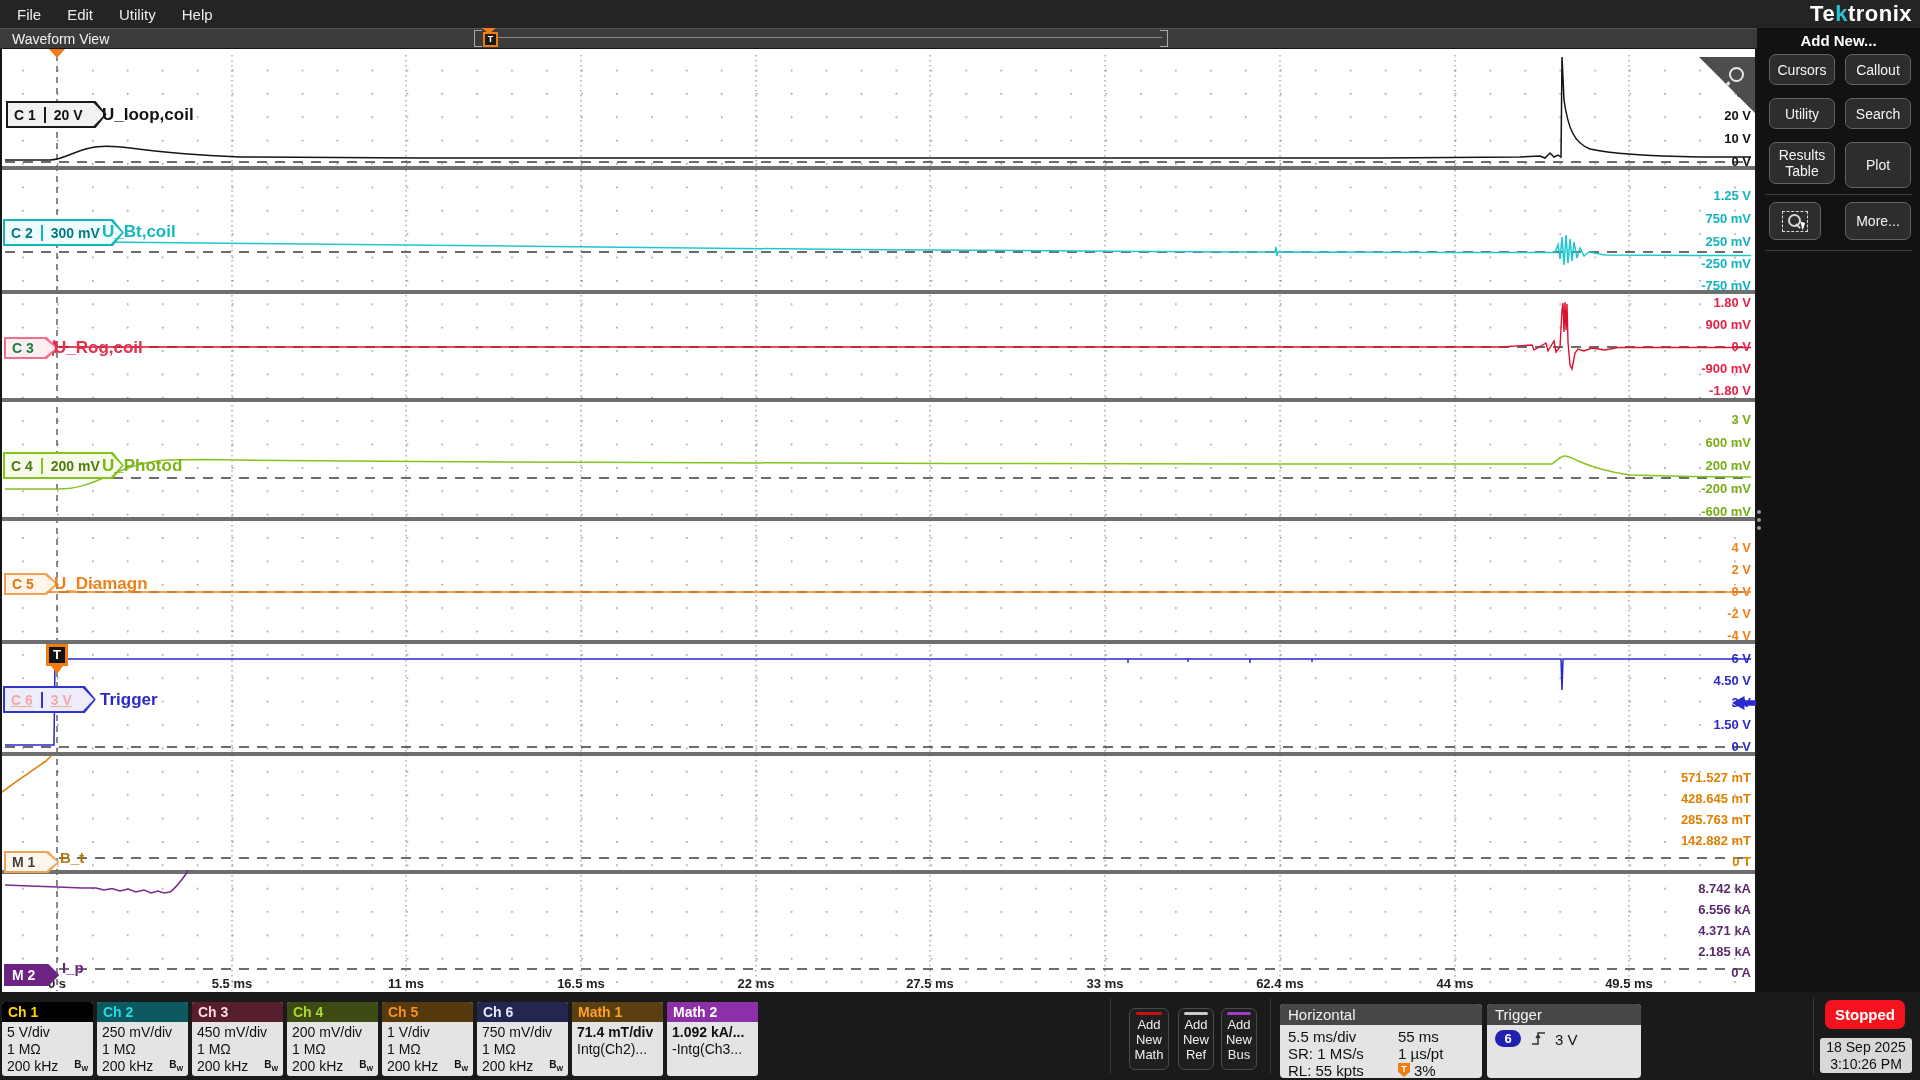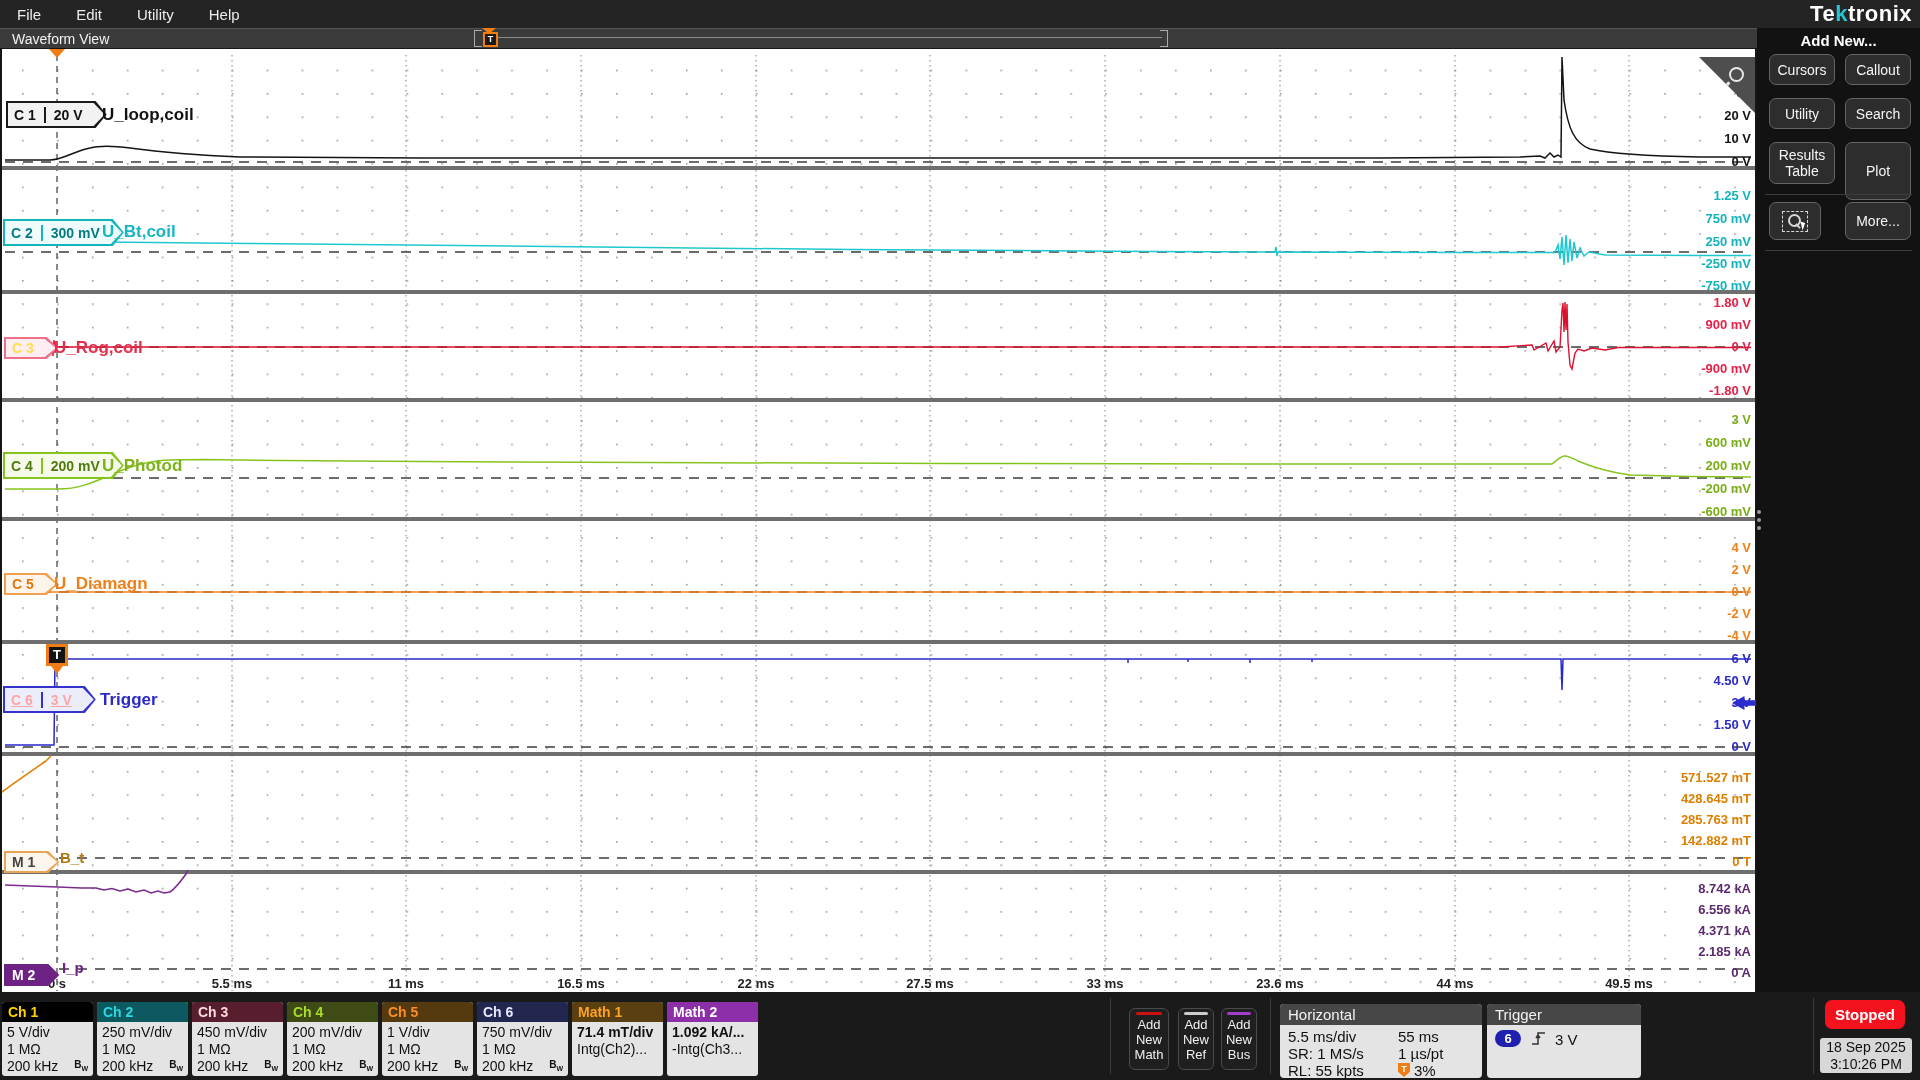--- a/index.html
+++ b/index.html
@@ -1,20 +1,20 @@
 <!DOCTYPE html>
 <html><head>
 <meta charset="utf-8">
 <style>
   html,body{margin:0;padding:0;background:#161616;}
   .app{position:relative;width:1920px;height:1080px;overflow:hidden;
        font-family:"Liberation Sans",sans-serif;background:#161616;}
   
   .menubar{position:absolute;left:0;top:0;width:1920px;height:28px;background:#242424;
-           display:flex;align-items:center;padding-left:17px;box-sizing:border-box;gap:35px;z-index:10;}
+           display:flex;align-items:center;padding-left:17px;box-sizing:border-box;gap:26px;z-index:10;}
   .menu-item{color:#ececec;font-size:15px;cursor:default;}
   .logo{position:absolute;right:8px;top:1px;font-size:22px;font-weight:bold;color:#fff;letter-spacing:.5px;}
   .logo .k{color:#29c3d6;}
   
   .wave-region{position:absolute;left:0;top:28px;width:1757px;height:964px;}
   .wave-title{position:absolute;left:0;top:0;width:1757px;height:20px;background:#3b3b3b;
               border-top:1px solid #555;color:#f2f2f2;font-size:14px;padding:2px 0 0 12px;box-sizing:border-box;z-index:4;}
   .grat-bg{position:absolute;left:2px;top:21px;width:1753px;height:943px;background:#ffffff;z-index:1;}
   svg.grat{position:absolute;left:0;top:-28px;width:1757px;height:1080px;z-index:3;pointer-events:none;}
   
@@ -178,21 +178,21 @@
       <div class="bg" style="background:#14b4bd;"></div>
         <div class="fg" style="background:#eefcfd;"></div>
       <div class="content" style="color:#067a82;">
           <span class="sec">C 2</span>
           <span class="sec" style="border-left:2px solid #14b4bd;">300 mV</span>
         </div>
     </div>
     <div class="badge" style="left:4px;top:309px;height:22px;">
       <div class="bg" style="background:#f0708a;"></div>
         <div class="fg" style="background:#fdeef1;"></div>
-      <div class="content" style="color:#fde047;">
+      <div class="content" style="color:#15803d;">
           <span class="sec">C 3</span>
         </div>
     </div>
     <div class="badge" style="left:3px;top:424px;height:27px;">
       <div class="bg" style="background:#85c41e;"></div>
         <div class="fg" style="background:#f5fbe8;"></div>
       <div class="content" style="color:#4f7a0e;">
           <span class="sec">C 4</span>
           <span class="sec" style="border-left:2px solid #85c41e;">200 mV</span>
         </div>
@@ -283,21 +283,21 @@
     <div class="axis-label lm2" style="top:916px;">2.185 kA</div>
     <div class="axis-label lm2" style="top:937px;">0 A</div>
 
     <div class="time-label" style="left:22px;top:948px;">0 s</div>
     <div class="time-label" style="left:197px;top:948px;">5.5 ms</div>
     <div class="time-label" style="left:371px;top:948px;">11 ms</div>
     <div class="time-label" style="left:546px;top:948px;">16.5 ms</div>
     <div class="time-label" style="left:721px;top:948px;">22 ms</div>
     <div class="time-label" style="left:895px;top:948px;">27.5 ms</div>
     <div class="time-label" style="left:1070px;top:948px;">33 ms</div>
-    <div class="time-label" style="left:1245px;top:948px;">23.6 ms</div>
+    <div class="time-label" style="left:1245px;top:948px;">62.4 ms</div>
     <div class="time-label" style="left:1420px;top:948px;">44 ms</div>
     <div class="time-label" style="left:1594px;top:948px;">49.5 ms</div>
 
     <div class="zoom-corner">
       <span class="lens"></span>
       <span class="handle"></span>
     </div>
   </div>
 
   <div class="handle-dots">
@@ -306,21 +306,21 @@
       <i></i>
     </div>
 
   <div class="right-panel">
     <div class="rp-header">Add New...</div>
     <div class="rp-btn" style="left:12px;top:26px;height:31px;">Cursors</div>
     <div class="rp-btn" style="left:88px;top:26px;height:31px;">Callout</div>
     <div class="rp-btn" style="left:12px;top:70px;height:31px;">Utility</div>
     <div class="rp-btn" style="left:88px;top:70px;height:31px;">Search</div>
     <div class="rp-btn" style="left:12px;top:114px;height:42px;padding:0 4px;">Results Table</div>
-    <div class="rp-btn" style="left:88px;top:114px;height:58px;">Plot</div>
+    <div class="rp-btn" style="left:88px;top:114px;height:46px;">Plot</div>
     <div class="rp-div" style="top:166px;"></div>
     <div class="rp-btn" style="left:12px;top:174px;width:52px;height:38px;">
       <span class="zoomsel">
           <span class="c"></span>
           <span class="h"></span>
           <span class="a"></span>
         </span>
     </div>
     <div class="rp-btn" style="left:88px;top:174px;height:38px;">More...</div>
     <div class="rp-div" style="top:222px;"></div>

